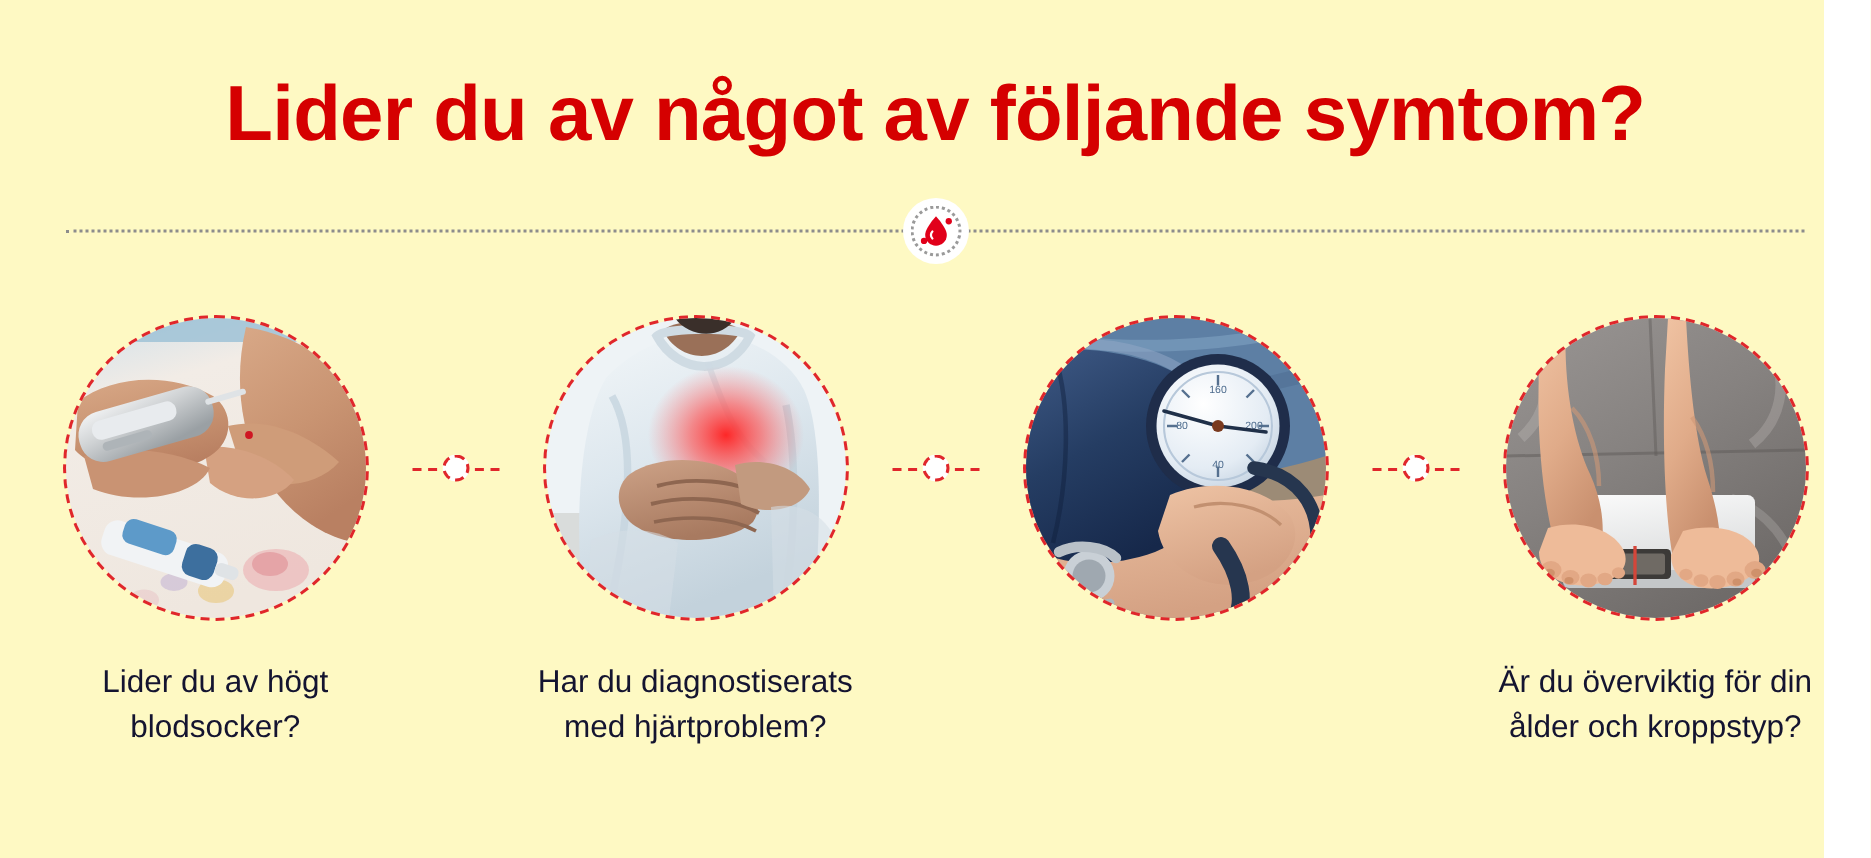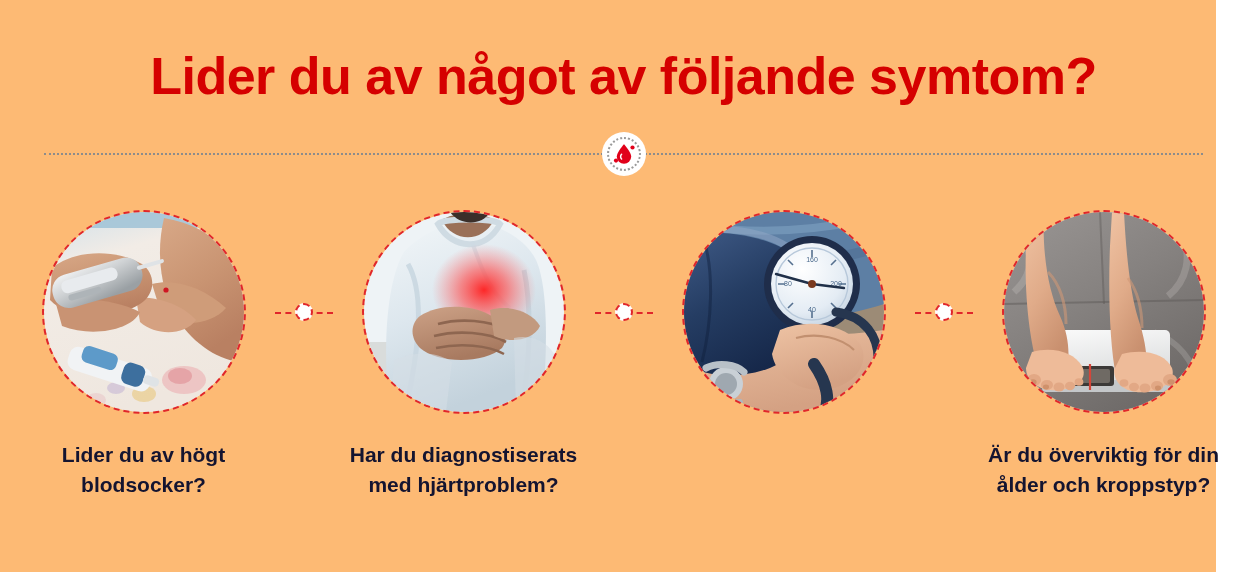--- a/index.html
+++ b/index.html
@@ -9,21 +9,21 @@
     height: 572px;
     background: #ffffff;
     font-family: "Liberation Sans", sans-serif;
     overflow: hidden;
   }
 
   .page {
     position: relative;
     width: 1216px;
     height: 572px;
-    background: #fdba74;
+    background: #fef9c3;
   }
 
   
   .title {
     position: absolute;
     top: 48px;
     left: 0;
     width: 1247px;
     text-align: center;
     color: #d50000;
@@ -116,21 +116,21 @@
     border: 2px dashed #e0262b;
     pointer-events: none;
   }
 
   .caption {
     margin-top: 26px;
     width: 240px;
     text-align: center;
     color: #141430;
     font-size: 21px;
-    font-weight: 700;
+    font-weight: 400;
     line-height: 1.45;
   }
 
   
   .connector {
     position: relative;
     width: 58px;
     height: 204px;
     flex: 0 0 58px;
     display: flex;

